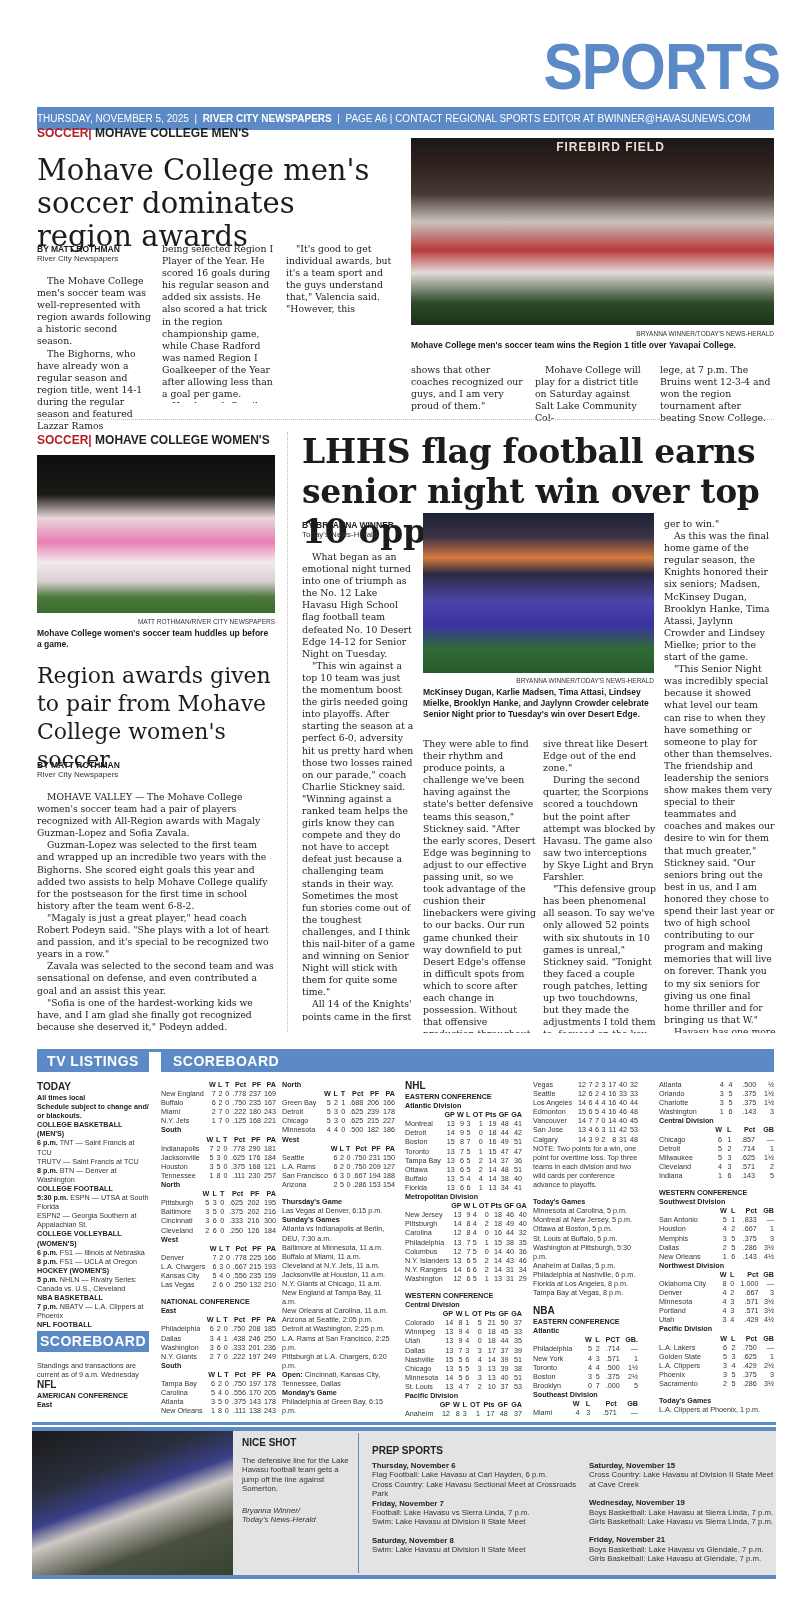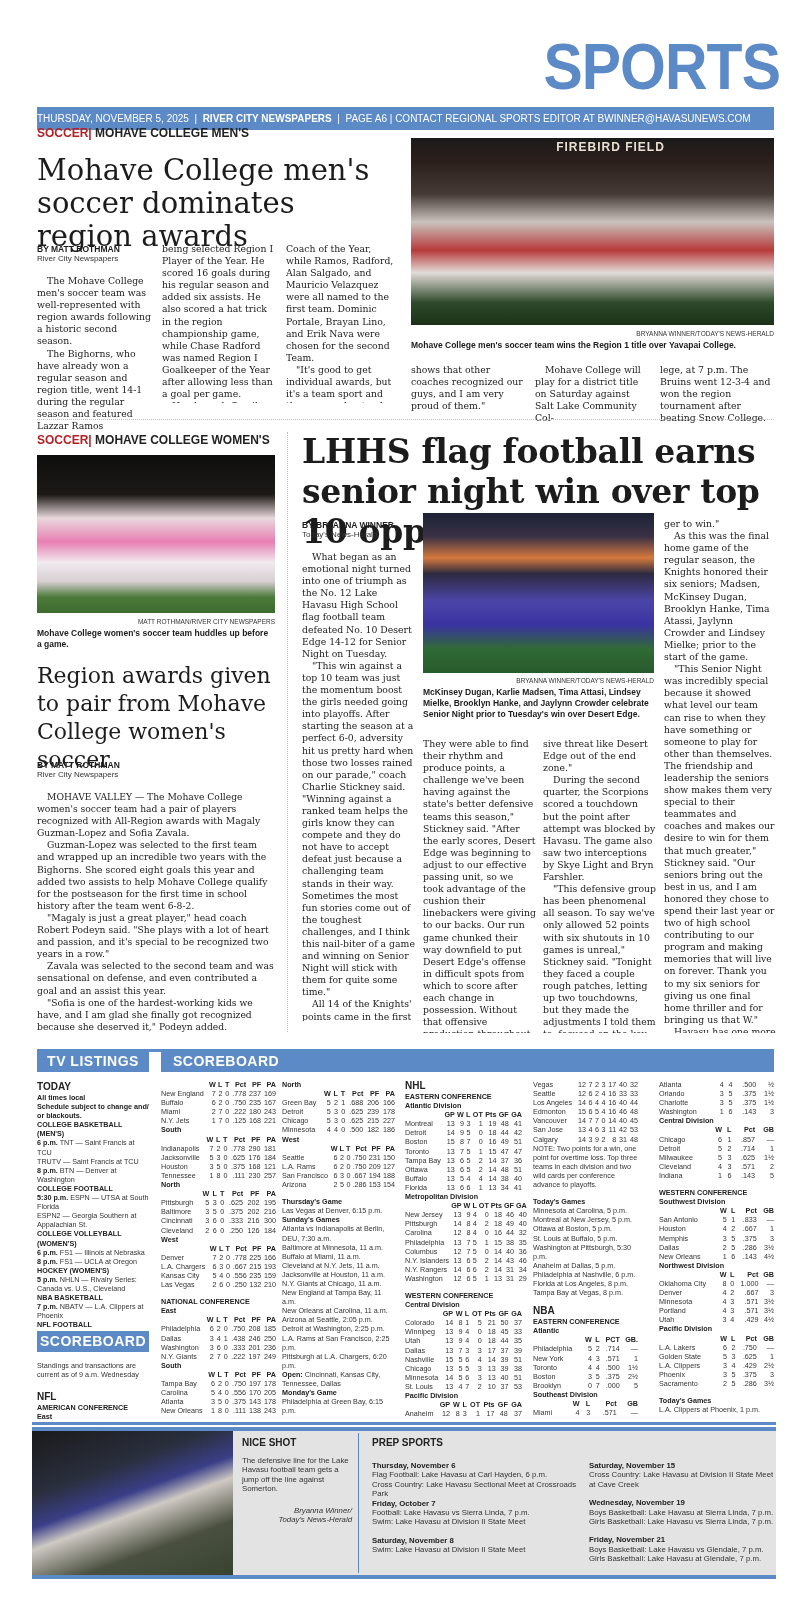--- a/index.html
+++ b/index.html
@@ -56,21 +56,20 @@
   <div class="col" style="margin-top:12px">
     <p>The Mohave College men's soccer team was well-represented with region awards following a historic second season.</p>
     <p>The Bighorns, who have already won a regular season and region title, went 14-1 during the regular season and featured Lazzar Ramos</p>
   </div>
 </div>
 <div class="abs col" style="left:162px;top:243px;width:113px;height:160px">
   <p style="text-indent:0">being selected Region I Player of the Year. He scored 16 goals during his regular season and added six assists. He also scored a hat trick in the region championship game, while Chase Radford was named Region I Goalkeeper of the Year after allowing less than a goal per game.</p>
   <p>Head coach Camilo Valencia earned Region I</p>
 </div>
 <div class="abs col" style="left:286px;top:243px;width:113px;height:160px">
-  <p style="text-indent:0">Coach of the Year, while Ramos, Radford, Alan Salgado, and Mauricio Velazquez were all named to the first team. Dominic Portale, Brayan Lino, and Erik Nava were chosen for the second Team.</p>
   <p>"It's good to get individual awards, but it's a team sport and the guys understand that," Valencia said. "However, this</p>
 </div>
 
 <div class="abs photo" style="left:411px;top:138px;width:363px;height:187px;background:linear-gradient(180deg,#1a1a1a 0,#2b1f1c 12%,#463a35 30%,#c9c2bd 45%,#b73a3a 60%,#e2dcd8 72%,#2e4a2a 88%,#1b3118 100%)">
   <div style="position:absolute;left:40%;top:2px;color:#e8e0d0;font-family:'Liberation Sans',sans-serif;font-weight:bold;font-size:12px;letter-spacing:1px">FIREBIRD FIELD</div>
 </div>
 <div class="abs credit" style="left:411px;top:330px;width:363px">BRYANNA WINNER/TODAY'S NEWS-HERALD</div>
 <div class="abs cutline" style="left:411px;top:340px;width:363px">Mohave College men's soccer team wins the Region 1 title over Yavapai College.</div>
 <div class="abs col" style="left:411px;top:364px;width:113px">shows that other coaches recognized our guys, and I am very proud of them."</div>
 <div class="abs col" style="left:535px;top:364px;width:113px;text-indent:10px">Mohave College will play for a district title on Saturday against Salt Lake Community Col-</div>
@@ -149,21 +148,21 @@
       <div><b>5 p.m.</b> <span>NHLN — Rivalry Series: Canada vs. U.S., Cleveland</span></div>
       <div class="sub">NBA BASKETBALL</div>
       <div><b>7 p.m.</b> <span>NBATV — L.A. Clippers at Phoenix</span></div>
       <div class="sub">NFL FOOTBALL</div>
       <div><b>6:15 p.m.</b> <span>PRIME VIDEO — Las Vegas at Denver</span></div>
     </div>
 </div>
 <div class="abs sechead" style="left:37px;top:1331px;width:112px;text-align:center;padding:0">SCOREBOARD</div>
 <div class="abs agate" style="left:37px;top:1361px;width:112px">
   <div>Standings and transactions are current as of 9 a.m. Wednesday</div>
-  <div class="big" style="margin-top:12px">NFL</div>
+  <div class="big" style="margin-top:0">NFL</div>
   <div class="sub">AMERICAN CONFERENCE</div>
   <div class="sub">East</div>
 </div>
 
 <div class="abs sechead" style="left:161px;top:1051px;width:613px">SCOREBOARD</div>
 <div class="abs agate" id="afc" style="left:161px;top:1080px;width:115px">
     <table>
       <tbody>
         <tr class="hdr">
           <td class=""></td>
@@ -1286,30 +1285,30 @@
     <div class="sub">Today's Games</div>
     <div>L.A. Clippers at Phoenix, 1 p.m.</div>
   </div>
 <div class="abs" style="left:32px;top:1422px;width:744px;height:3px;background:#5b8ac6"></div>
 
 <div class="abs bottom">
   <div style="position:absolute;left:0;top:0;width:201px;height:144px;background:linear-gradient(160deg,#1a1a1a 0,#2a2f3e 30%,#3a3f88 45%,#cfc9c3 55%,#4a5040 75%,#38432f 100%)"></div>
   <div style="position:absolute;left:210px;top:6px;width:110px">
     <div style="font-family:'Liberation Sans',sans-serif;font-weight:bold;font-size:10px;color:#222">NICE SHOT</div>
     <div class="bt" style="margin-top:8px">The defensive line for the Lake Havasu football team gets a jump off the line against Somerton.</div>
-    <div class="bt" style="margin-top:12px;text-align:right;font-style:italic">
+    <div class="bt" style="margin-top:12px;font-style:italic">
       <span>Bryanna Winner/</span><br>
       <span>Today's News-Herald</span>
     </div>
   </div>
   <div style="position:absolute;left:326px;top:2px;width:1px;height:140px;background:#5b8ac6"></div>
-  <div style="position:absolute;left:340px;top:6px;font-family:'Liberation Sans',sans-serif;font-weight:bold;font-size:10px;color:#222">PREP SPORTS</div>
+  <div style="position:absolute;left:340px;top:14px;font-family:'Liberation Sans',sans-serif;font-weight:bold;font-size:10px;color:#222">PREP SPORTS</div>
   <div class="bt" id="prep1" style="position:absolute;left:340px;top:30px;width:205px">
       <div style=""><b>Thursday, November 6</b><div>Flag Football: Lake Havasu at Carl Hayden, 6 p.m.</div><div>Cross Country: Lake Havasu Sectional Meet at Crossroads Park</div></div>
-      <div style="margin-bottom:9px"><b>Friday, October 7</b><div>Football: Lake Havasu vs Sierra Linda, 7 p.m.</div><div>Swim: Lake Havasu at Division II State Meet</div></div>
+      <div style="margin-bottom:9px"><b>Friday, November 7</b><div>Football: Lake Havasu vs Sierra Linda, 7 p.m.</div><div>Swim: Lake Havasu at Division II State Meet</div></div>
       <div style="margin-bottom:9px"><b>Saturday, November 8</b><div>Swim: Lake Havasu at Division II State Meet</div></div>
     </div>
   <div class="bt" id="prep2" style="position:absolute;left:557px;top:30px;width:185px">
       <div style="margin-bottom:9px"><b>Saturday, November 15</b><div>Cross Country: Lake Havasu at Division II State Meet at Cave Creek</div></div>
       <div style="margin-bottom:9px"><b>Wednesday, November 19</b><div>Boys Basketball: Lake Havasu at Sierra Linda, 7 p.m.</div><div>Girls Basketball: Lake Havasu vs Sierra Linda, 7 p.m.</div></div>
       <div style="margin-bottom:9px"><b>Friday, November 21</b><div>Boys Basketball: Lake Havasu vs Glendale, 7 p.m.</div><div>Girls Basketball: Lake Havasu at Glendale, 7 p.m.</div></div>
     </div>
 </div>
 
 </body></html>

